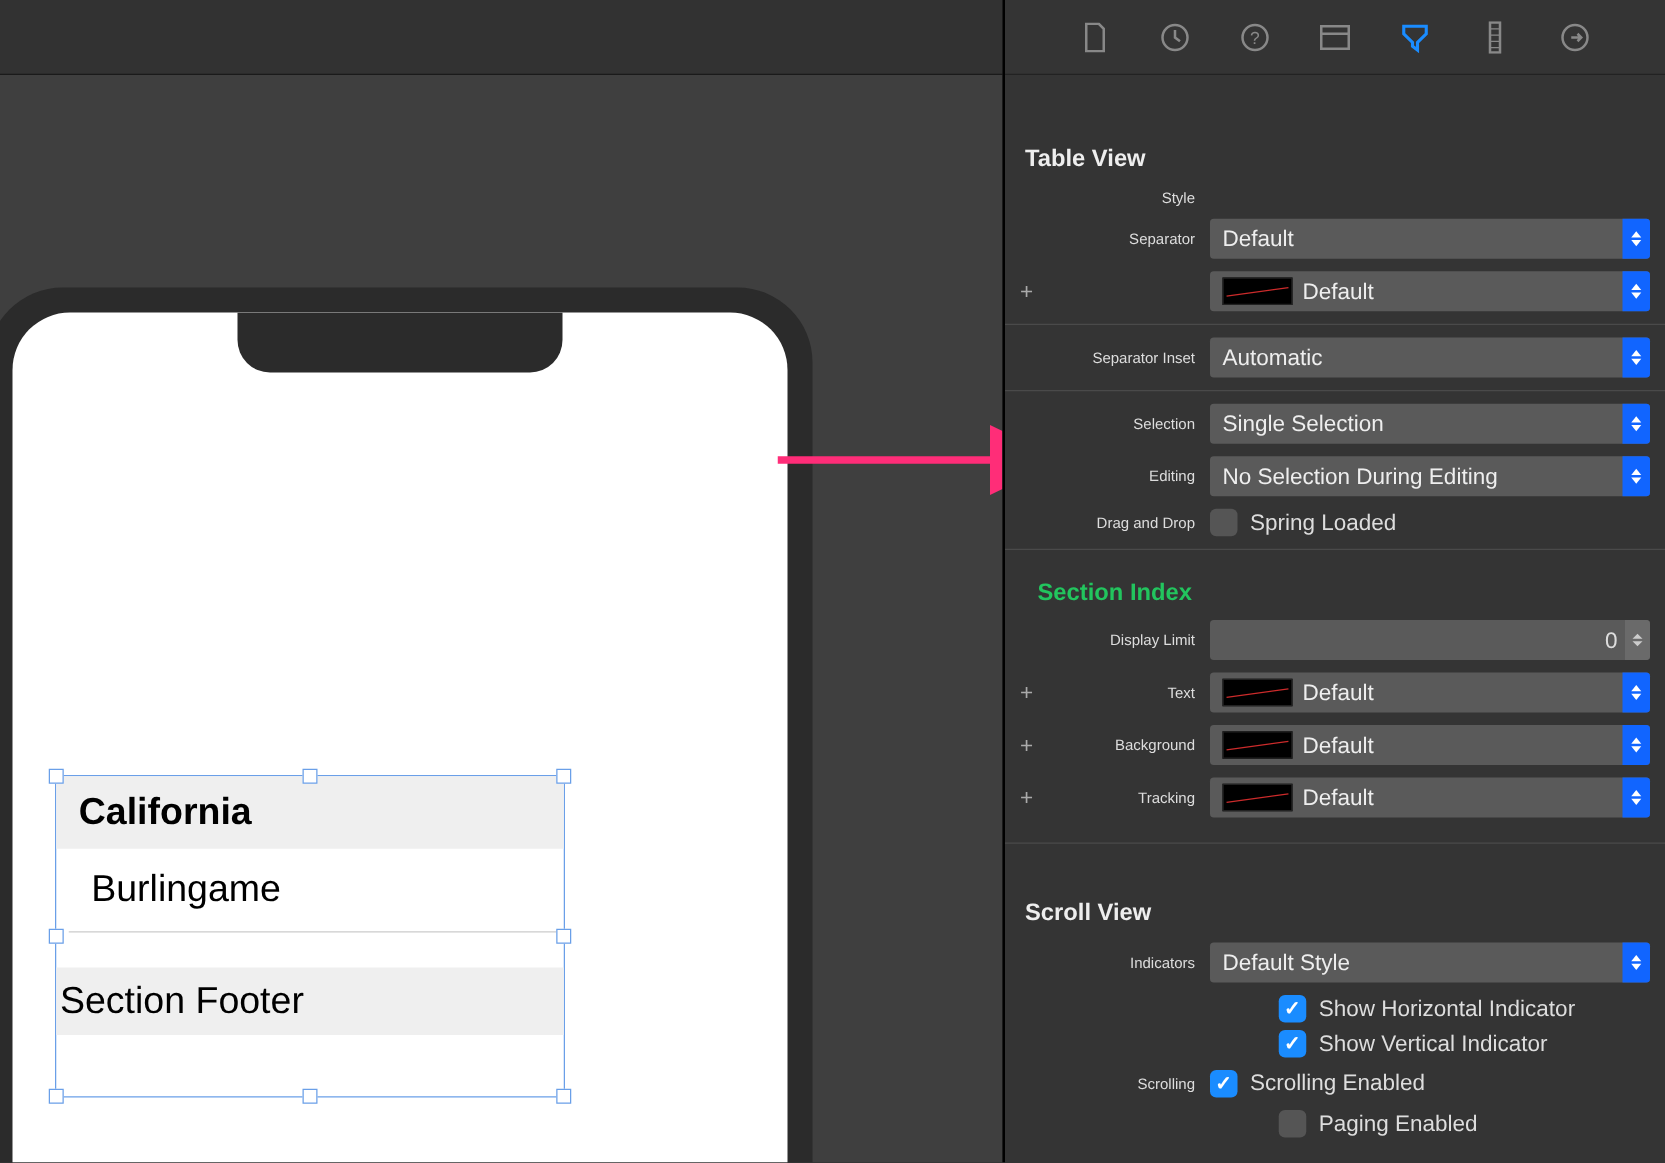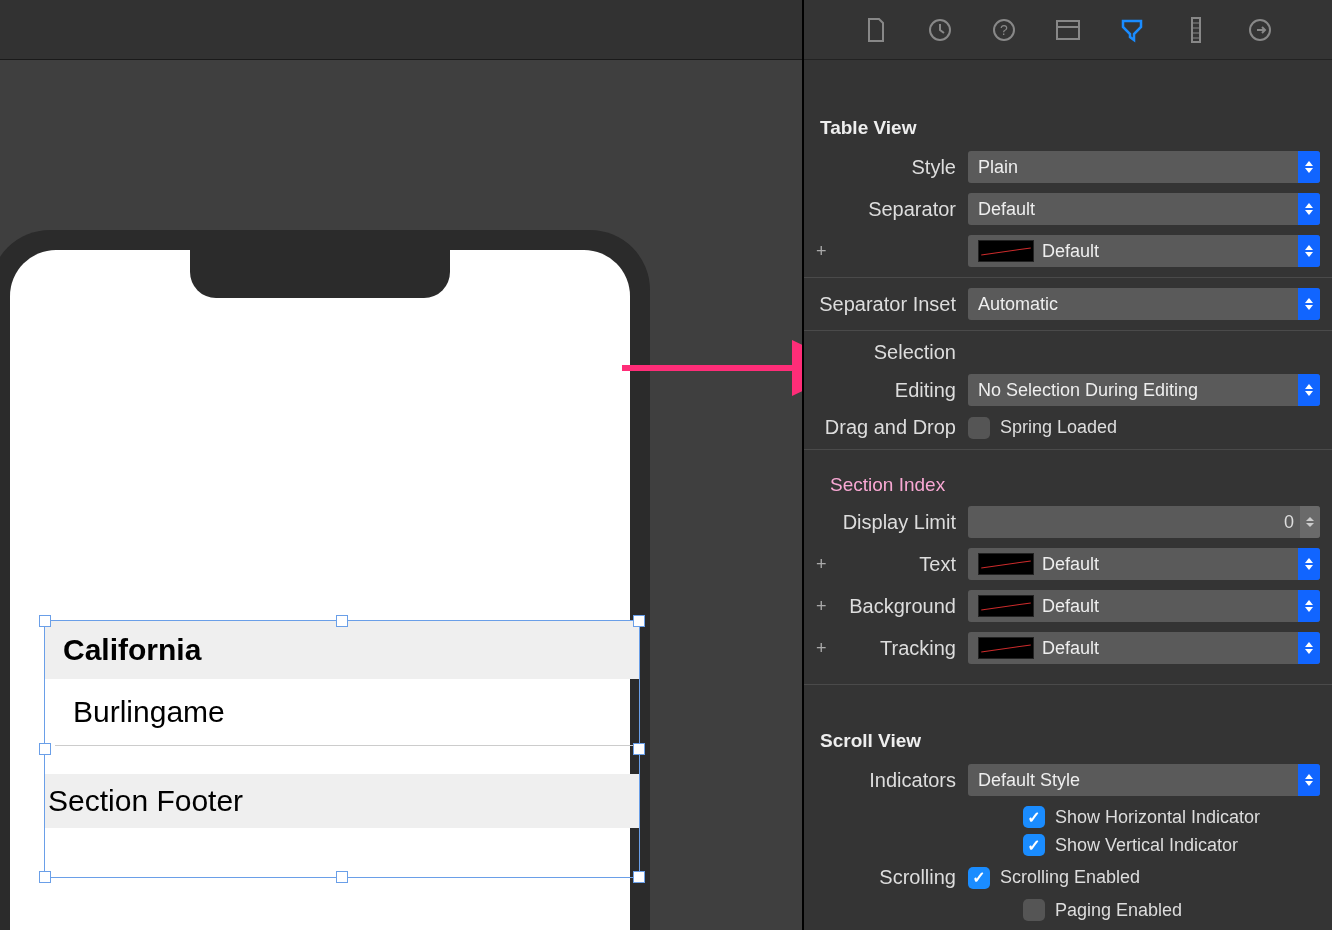--- a/index.html
+++ b/index.html
@@ -7,44 +7,44 @@
 
 .toolbar { height: 60px; background: #323232; border-bottom: 1px solid #1a1a1a; display: flex; justify-content: flex-end; align-items: center; padding-right: 40px; gap: 24px; }
 .toolbar-icons-left { display:flex; gap: 20px; margin-right: 10px; }
 .toolbar-icon { width: 28px; height: 28px; display:flex; align-items:center; justify-content:center; color:#aaa; cursor:pointer; }
 
 .canvas { position: absolute; top:60px; left:0; right: 530px; bottom:0; background:#3f3f3f; overflow:hidden; }
 .phone-outer { position:absolute; left:-10px; top:170px; width:660px; height:900px; background:#2b2b2b; border-radius:60px; padding:20px; }
 .phone-screen { background:#fff; border-radius:46px; width:100%; height:100%; position:relative; overflow:hidden; padding-top:50px; }
 .notch { position:absolute; top:0; left:50%; transform:translateX(-50%); width:260px; height:48px; background:#2b2b2b; border-bottom-left-radius:26px; border-bottom-right-radius:26px; }
 
-.selection-box { position:absolute; left:44px; top:560px; width:596px; height:258px; border:1.5px solid #6a9fe8; }
+.selection-box { position:absolute; left:44px; top:560px; width:408px; height:258px; border:1.5px solid #6a9fe8; }
 .sel-handle { position:absolute; width:12px; height:12px; background:#fff; border:1.5px solid #6a9fe8; }
 .h-tl{top:-6px;left:-6px}.h-tm{top:-6px;left:calc(50% - 6px)}.h-tr{top:-6px;right:-6px}
 .h-ml{top:calc(50% - 6px);left:-6px}.h-mr{top:calc(50% - 6px);right:-6px}
 .h-bl{bottom:-6px;left:-6px}.h-bm{bottom:-6px;left:calc(50% - 6px)}.h-br{bottom:-6px;right:-6px}
 
 .table-contents { font-size:28px; color:#000; }
 .sect-head { background:#efefef; padding:12px 18px; font-weight:600; font-size:30px;}
 .cell { padding:16px 18px; font-size:30px; border-bottom:1px solid #ccc; margin-left:10px;}
 .cell:last-of-type{border-bottom:none;}
 .sect-foot { background:#efefef; padding:10px 3px; font-weight:400; font-size:30px;margin-top:28px; }
 
 .arrow { position:absolute; top:260px; left:622px; width:230px; height:90px; pointer-events:none; }
 
 .inspector { position:absolute; top:0; right:0; width:530px; bottom:0; background:#343434; border-left:2px solid #000; color:#ddd; font-size:18px; }
 .insp-tabs { height:60px; display:flex; justify-content:space-around; align-items:center; padding:0 40px; border-bottom:1px solid #222;}
 .insp-tab { width:26px; height:26px; display:flex; align-items:center; justify-content:center; color:#888; cursor:pointer;}
 .insp-tab.active { color:#1a8cff; }
 
 .insp-body { padding:12px 12px 0 12px; }
 .sect-title { font-weight:700; font-size:19px; padding:6px 4px 12px 4px; color:#eee;margin-top:39px;}
-.sub-title { font-weight:400; font-size:19px; padding:14px 4px 10px 14px; color:#f9a8d4;}
+.sub-title { font-weight:700; font-size:19px; padding:14px 4px 10px 14px; color:#22c55e;}
 .row { display:flex; align-items:center; margin-bottom:10px; position:relative; }
-.row-lbl { width:152px; text-align:right; padding-right:12px; font-size:20px; color:#ddd; }
+.row-lbl { width:152px; text-align:right; padding-right:12px; font-size:12px; color:#ddd; }
 .plus { position:absolute; left:0; top:6px; color:#aaa; font-size:18px; cursor:pointer; }
 .popup { flex:1; background:#5a5a5a; height:32px; border-radius:3px; display:flex; align-items:center; padding:0 10px; position:relative; cursor:pointer; }
 .popup-text{color:#eee; font-size:18px;}
 .popup-arrows{ position:absolute; right:0; top:0; bottom:0; width:22px; background:#1165ff; border-top-right-radius:3px; border-bottom-right-radius:3px; display:flex; flex-direction:column; align-items:center; justify-content:center;}
 .popup-arrows::before{content:"";border-left:4px solid transparent;border-right:4px solid transparent;border-bottom:5px solid #fff;margin-bottom:2px;}
 .popup-arrows::after{content:"";border-left:4px solid transparent;border-right:4px solid transparent;border-top:5px solid #fff;}
 .color-swatch { width:56px; height:22px; background:#000; margin-right:8px; position:relative; border:1px solid #222;}
 .color-swatch::after{content:"";position:absolute;left:2px;right:2px;top:50%;height:1px;background:#cc2b2b;transform:rotate(-8deg);}
 .stepper { flex:1; background:#5a5a5a; height:32px; border-radius:3px; display:flex; align-items:center; justify-content:flex-end; padding:0 26px 0 10px; position:relative; cursor:text;}
 .stepper-arrows{ position:absolute; right:0; top:0; bottom:0; width:20px; background:#6a6a6a; border-top-right-radius:3px;border-bottom-right-radius:3px; display:flex; flex-direction:column; align-items:center; justify-content:center;}
@@ -150,24 +150,20 @@
           <path d="M9 12h8M14 9l3 3-3 3" stroke="#888" stroke-width="2" fill="none"></path>
         </svg>
       </div>
   </div>
 
   <div class="insp-body">
     <div class="sect-title">Table View</div>
 
     <div class="row">
       <div class="row-lbl">Style</div>
-      <div class="popup">
-          <span class="popup-text">Plain</span>
-          <span class="popup-arrows"></span>
-        </div>
     </div>
 
     <div class="row">
       <div class="row-lbl">Separator</div>
       <div class="popup">
           <span class="popup-text">Default</span>
           <span class="popup-arrows"></span>
         </div>
     </div>
 
@@ -188,20 +184,24 @@
       <div class="popup">
           <span class="popup-text">Automatic</span>
           <span class="popup-arrows"></span>
         </div>
     </div>
 
     <div class="divider"></div>
 
     <div class="row">
       <div class="row-lbl">Selection</div>
+      <div class="popup">
+          <span class="popup-text">Single Selection</span>
+          <span class="popup-arrows"></span>
+        </div>
     </div>
 
     <div class="row">
       <div class="row-lbl">Editing</div>
       <div class="popup">
           <span class="popup-text">No Selection During Editing</span>
           <span class="popup-arrows"></span>
         </div>
     </div>
 
@@ -271,21 +271,21 @@
       <div class="chk on"></div>
       <span>Show Horizontal Indicator</span>
     </div>
     <div class="chk-row">
       <div class="chk on"></div>
       <span>Show Vertical Indicator</span>
     </div>
 
     <div class="row" style="margin-top:10px">
       <div class="row-lbl">Scrolling</div>
-      <div style="display:flex;align-items:center;">
+      <div style="display:flex;">
         <div class="chk on"></div>
         <span>Scrolling Enabled</span>
       </div>
     </div>
     <div class="chk-row">
       <div class="chk off"></div>
       <span>Paging Enabled</span>
     </div>
 
   </div>

